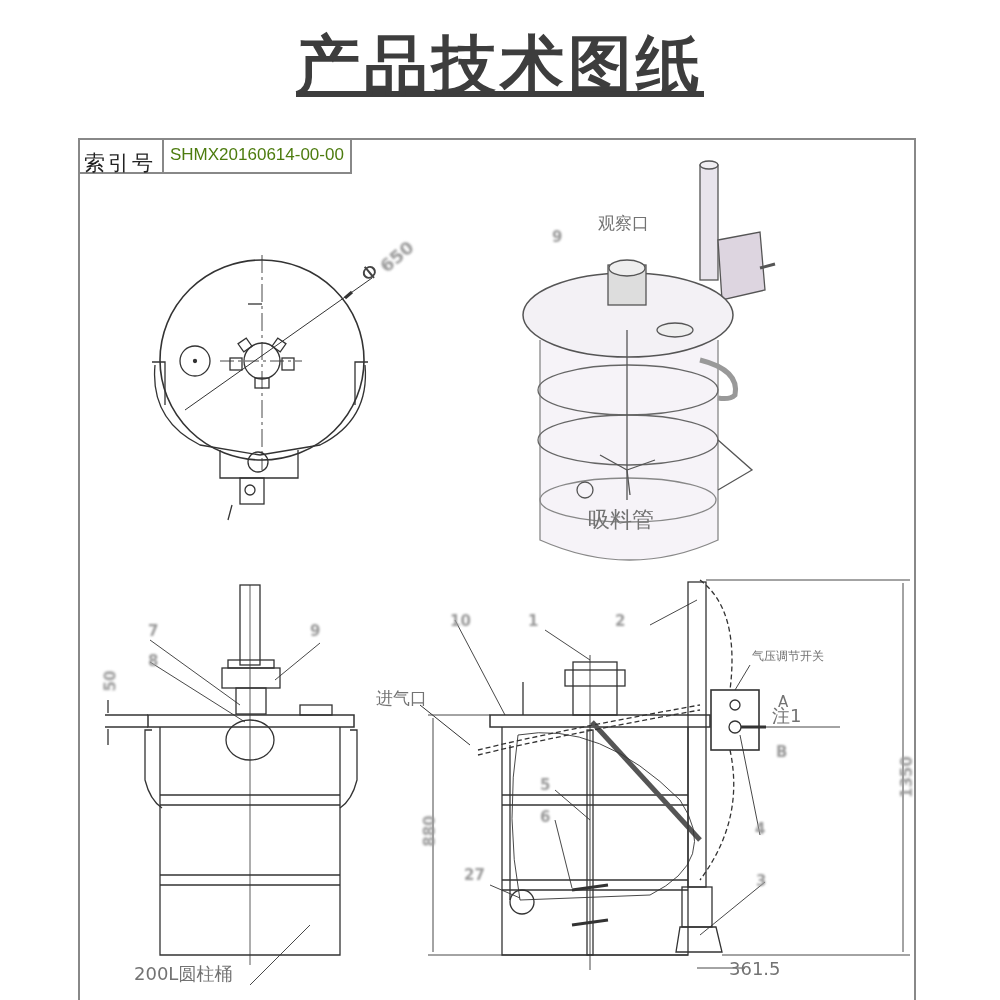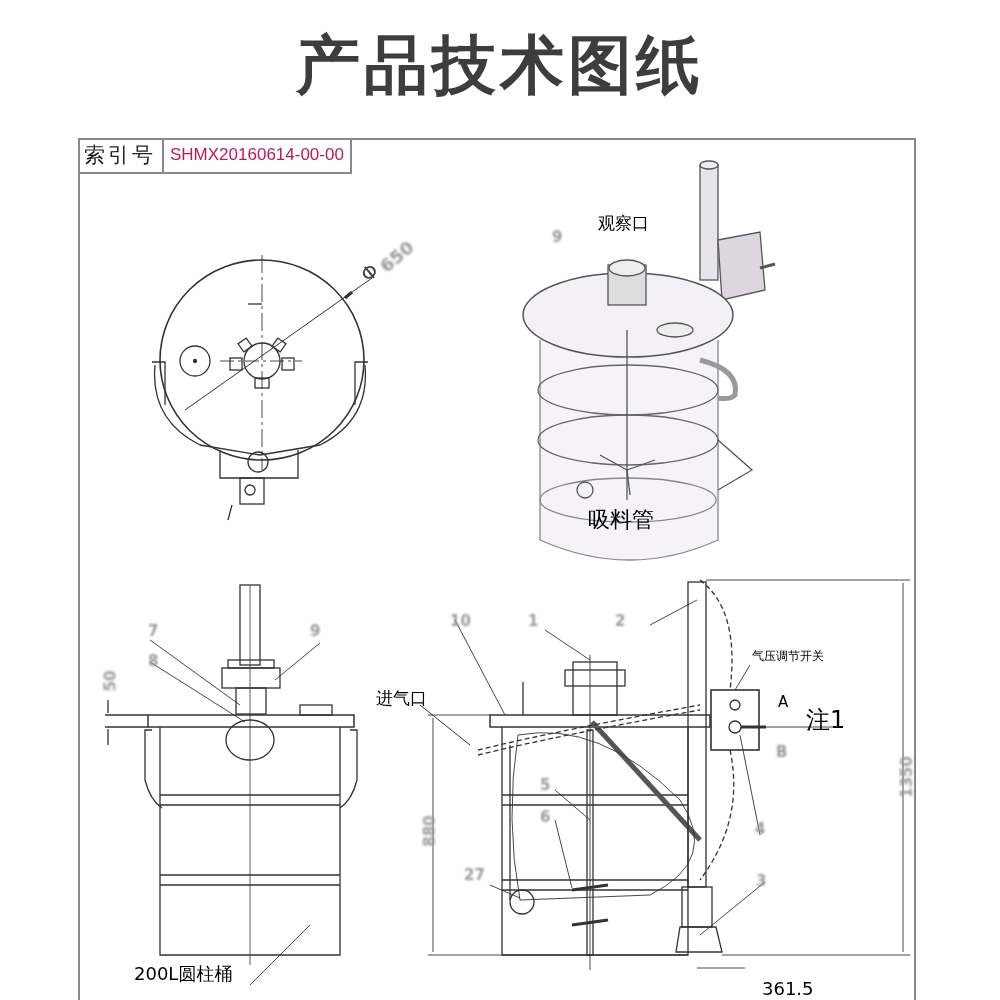--- a/index.html
+++ b/index.html
@@ -1,23 +1,23 @@
 <!DOCTYPE html>
 <html><head>
 <meta charset="utf-8">
 <style>
   html, body { margin:0; padding:0; background:#ffffff; }
   body { width:1000px; height:1000px; position:relative; overflow:hidden; font-family:"DejaVu Sans", sans-serif; }
-  .title { position:absolute; left:0; top:22px; width:1000px; text-align:center; font-size:64px; font-weight:bold; color:#3d3d3d; letter-spacing:4px; }
+  .title { position:absolute; left:0; top:22px; width:1000px; text-align:center; font-size:64px; font-weight:bold; color:#3d3d3d; letter-spacing:4px;text-decoration:underline; }
   .frame { position:absolute; left:78px; top:138px; width:834px; height:860px; border-left:2px solid #888; border-top:2px solid #888; border-right:2px solid #888; }
   .index-box { position:absolute; left:78px; top:138px; height:34px; display:flex; border-bottom:2px solid #888; border-right:2px solid #888; }
-  .index-label { padding:0 6px; font-size:21px; line-height:34px; color:#222; border-right:2px solid #888; letter-spacing:3px; }
-  .index-value { padding:0 6px; font-size:17px; line-height:34px; color:#be185d; font-family:"Liberation Sans", sans-serif; }
+  .index-label { padding:8px 6px; font-size:21px; line-height:34px; color:#222; border-right:2px solid #888; letter-spacing:3px; }
+  .index-value { padding:0 6px; font-size:17px; line-height:34px; color:#4d7c0f; font-family:"Liberation Sans", sans-serif; }
   svg { position:absolute; left:0; top:0; }
-  .lbl { position:absolute; font-size:17px; color:#000000; white-space:nowrap; }
+  .lbl { position:absolute; font-size:17px; color:#737373; white-space:nowrap; }
   .num { position:absolute; font-size:15px; color:#9a9a9a; filter:blur(1.2px); font-weight:bold; }
 </style>
 </head>
 <body>
 
 <div class="title">产品技术图纸</div>
 
 <div class="frame"></div>
 
 <div class="index-box">
@@ -156,24 +156,24 @@
 <span class="lbl" style="left:588px;top:505px;font-size:22px;">吸料管</span>
 
 <span class="num" style="left:148px;top:622px;">7</span>
 <span class="num" style="left:148px;top:652px;">8</span>
 <span class="num" style="left:310px;top:622px;">9</span>
 <span class="num" style="left:100px;top:672px;transform:rotate(-90deg);">50</span>
 <span class="lbl" style="left:120px;top:962px;font-size:18px;margin-left:14px;">200L圆柱桶</span>
 
 <span class="lbl" style="left:376px;top:687px;font-family:Liberation Mono, monospace;">进气口</span>
 <span class="lbl" style="left:752px;top:648px;font-size:12px;">气压调节开关</span>
-<span class="lbl" style="left:806px;top:704px;font-size:24px;">注1</span>
+<span class="lbl" style="left:772px;top:704px;font-size:18px;">注1</span>
 <span class="lbl" style="left:778px;top:693px;font-size:15px;">A</span>
 <span class="num" style="left:776px;top:743px;">B</span>
-<span class="lbl" style="left:762px;top:958px;font-size:18px;margin-top:20px;">361.5</span>
+<span class="lbl" style="left:729px;top:958px;font-size:18px;">361.5</span>
 <span class="num" style="left:414px;top:822px;transform:rotate(-90deg);">880</span>
 <span class="num" style="left:886px;top:768px;transform:rotate(-90deg);">1350</span>
 
 <span class="num" style="left:450px;top:612px;">10</span>
 <span class="num" style="left:528px;top:612px;">1</span>
 <span class="num" style="left:615px;top:612px;">2</span>
 <span class="num" style="left:540px;top:776px;">5</span>
 <span class="num" style="left:540px;top:808px;">6</span>
 <span class="num" style="left:464px;top:866px;">27</span>
 <span class="num" style="left:755px;top:820px;">4</span>

